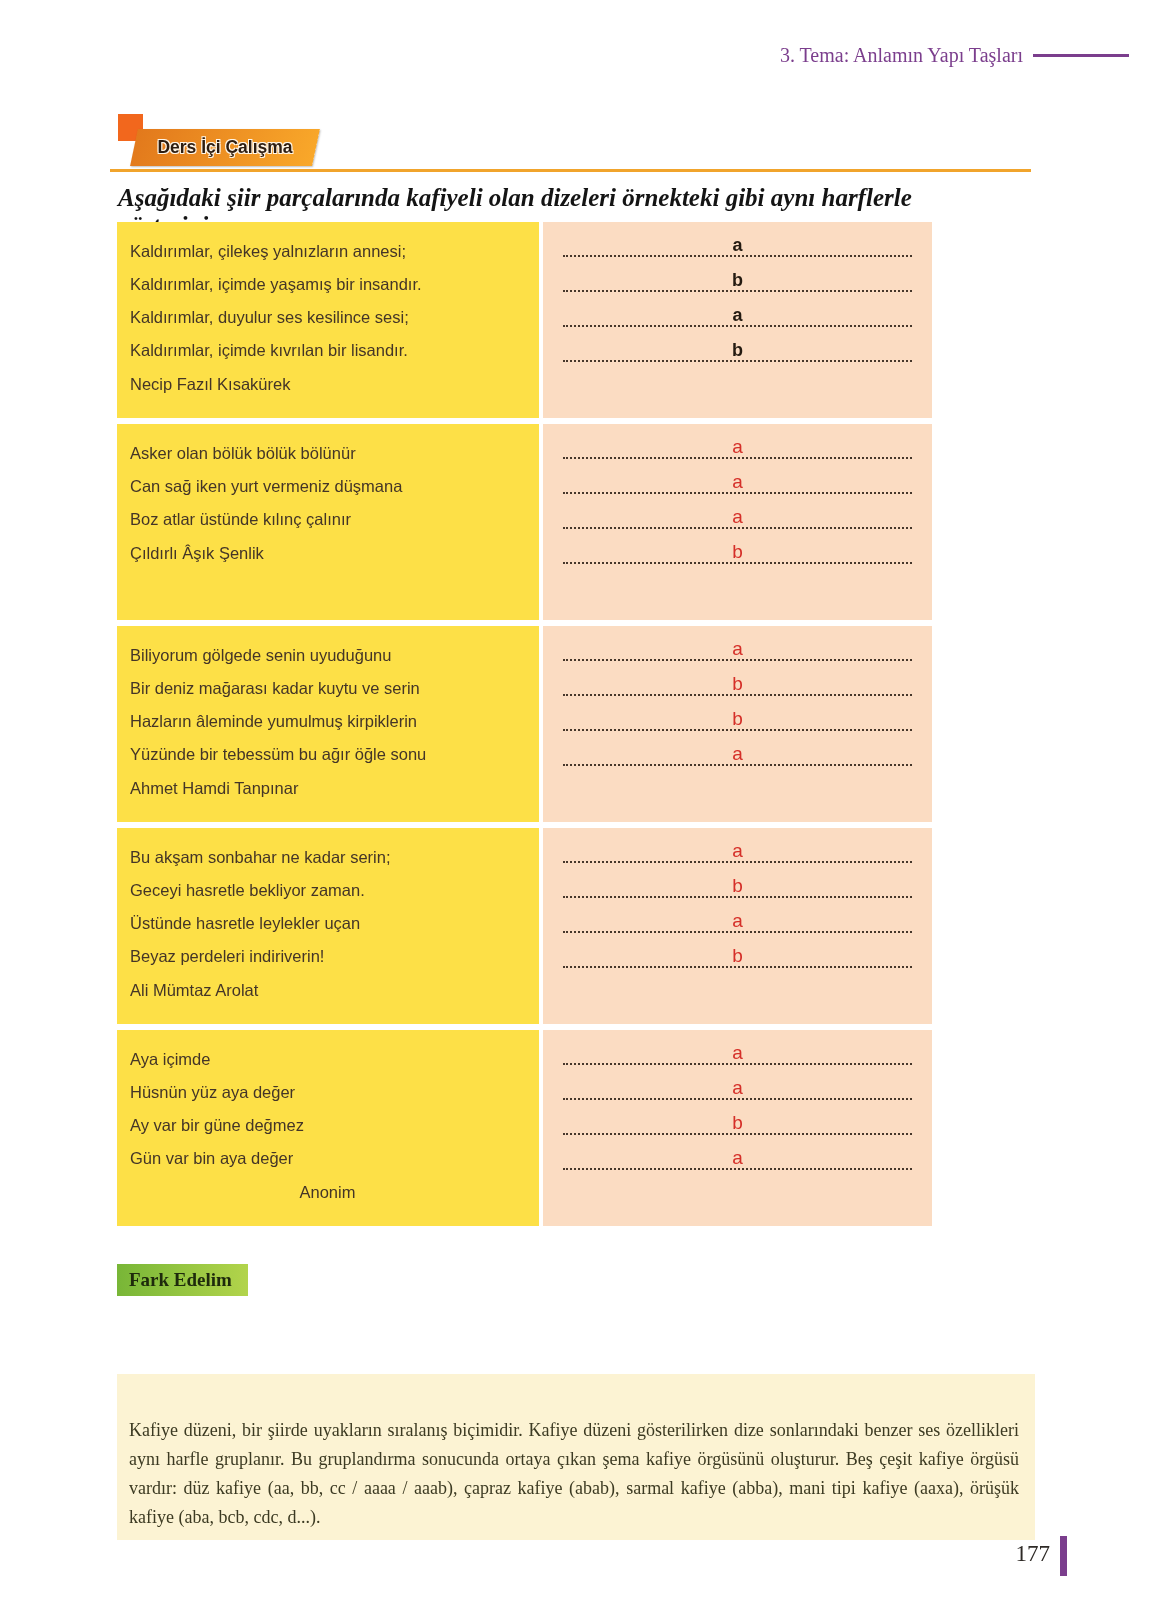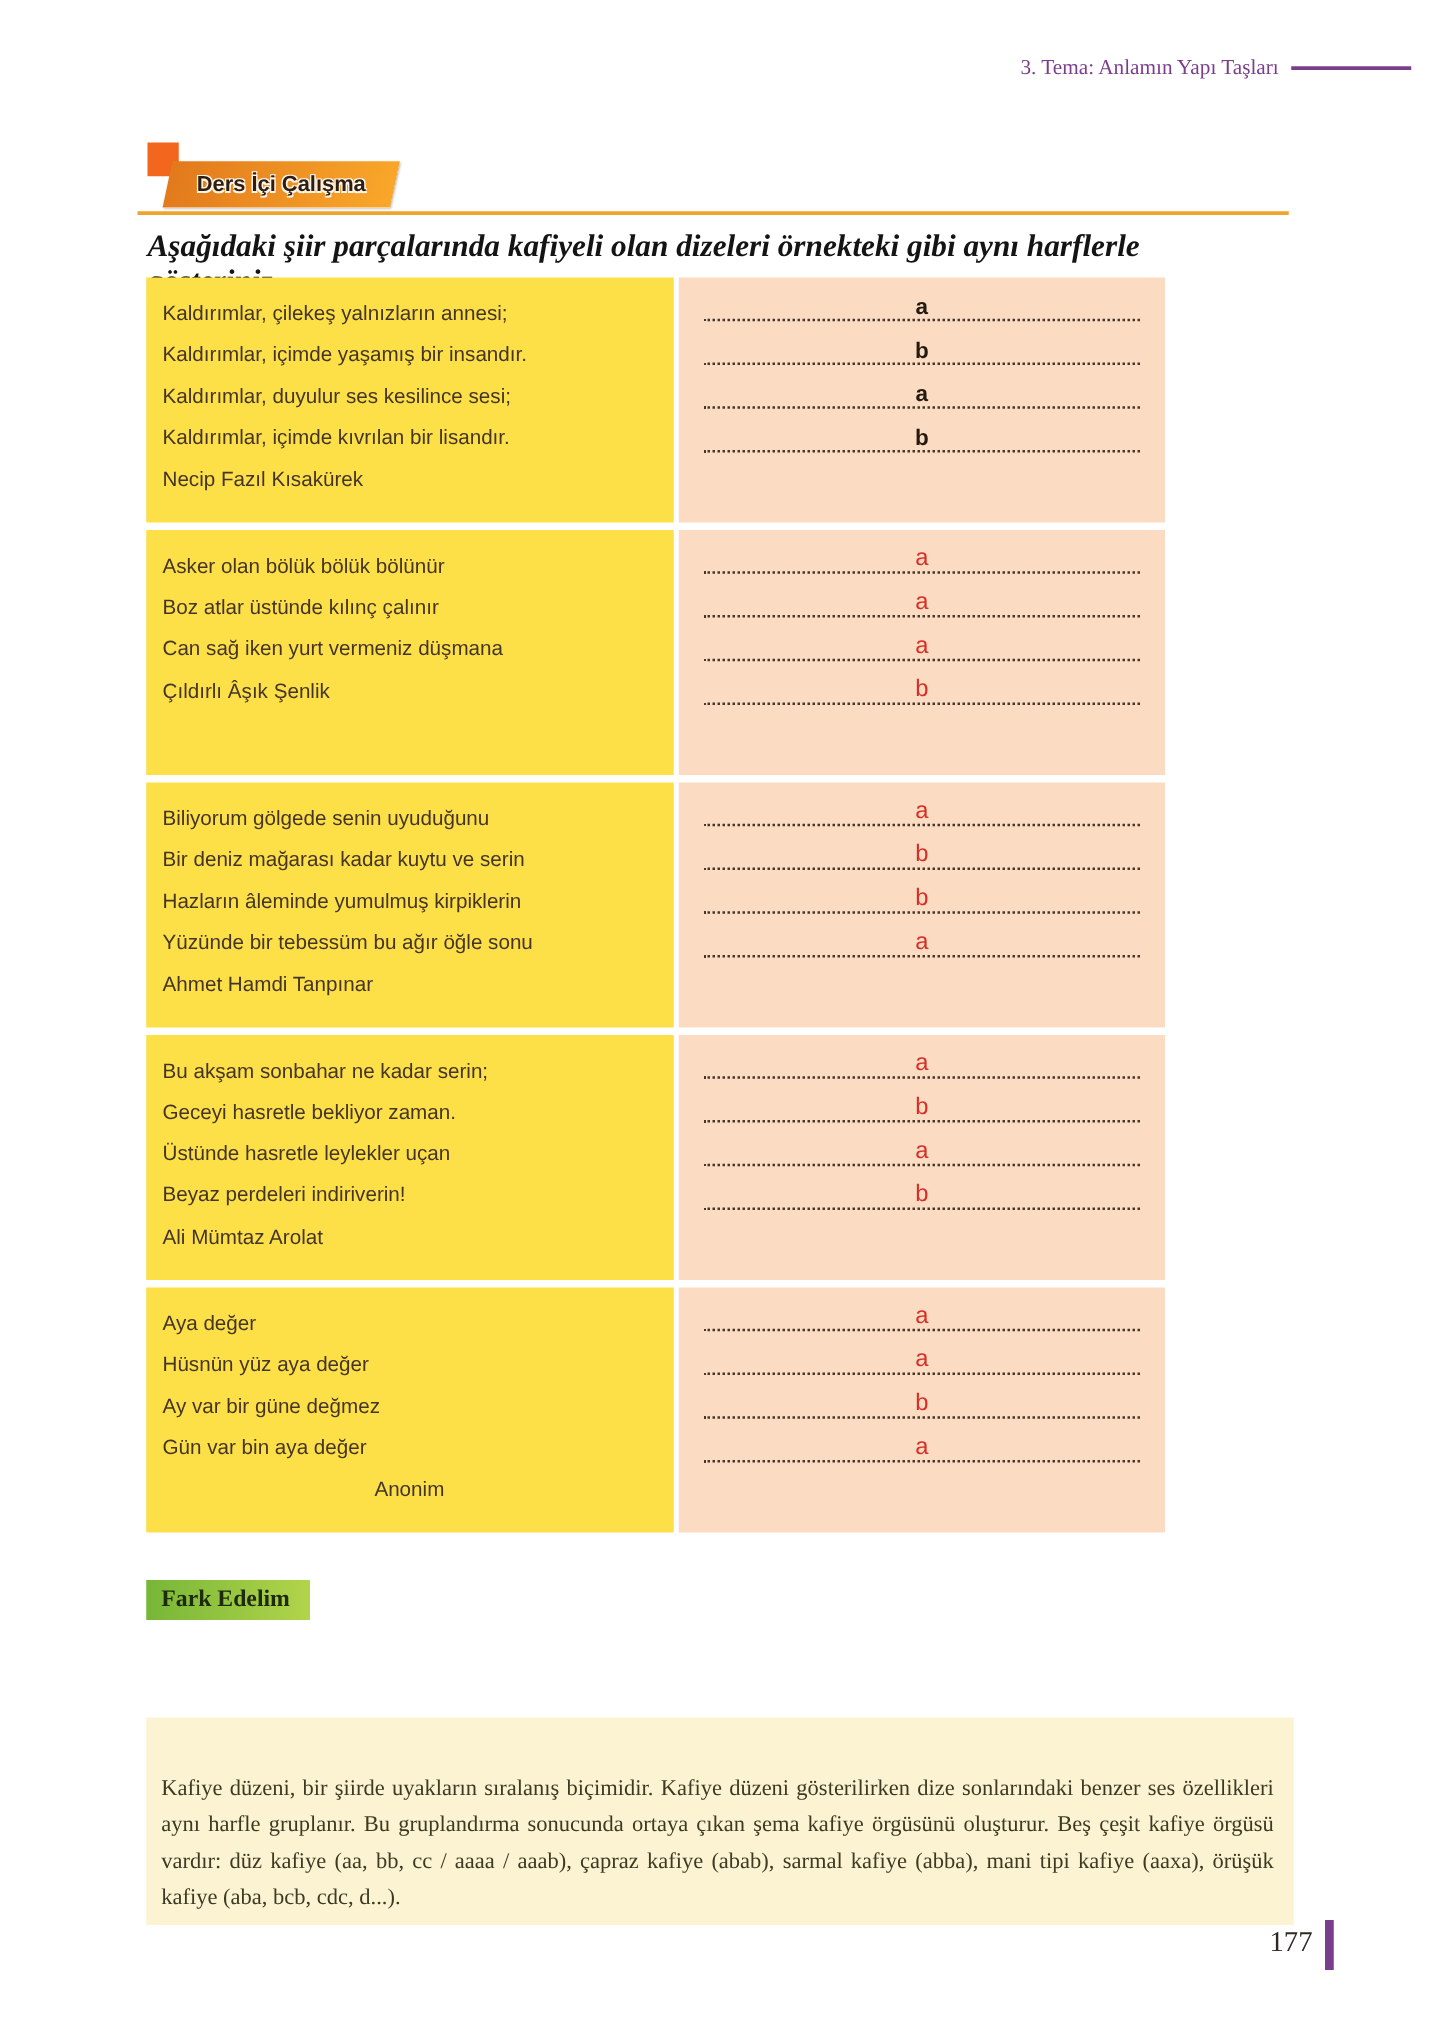--- a/index.html
+++ b/index.html
@@ -1,20 +1,20 @@
 <!DOCTYPE html>
 <html><head>
 <meta charset="utf-8">
 <style>
   html,body{margin:0;padding:0;background:#fff;}
   .page{position:relative;width:1151px;height:1624px;background:#ffffff;overflow:hidden;font-family:"Liberation Sans",sans-serif;}
 
   
   .header{position:absolute;top:44px;right:22px;display:flex;align-items:center;gap:10px;}
-  .header-text{font-family:"Liberation Serif",serif;font-size:17px;color:#7b3e8d;}
+  .header-text{font-family:"Liberation Serif",serif;font-size:20px;color:#7b3e8d;}
   .header-rule{display:inline-block;width:96px;height:3px;background:#7b3e8d;}
 
   
   .tab-square{position:absolute;left:118px;top:114px;width:25px;height:27px;background:#f2671d;}
   .tab{position:absolute;left:134px;top:129px;width:182px;height:37px;background:linear-gradient(100deg,#e2791c,#f9a82a);transform:skewX(-12deg);box-shadow:1px 1px 2px rgba(0,0,0,.25);}
   .tab-label{display:block;transform:skewX(12deg);text-align:center;line-height:37px;font-weight:bold;font-size:17.5px;color:#2e1d10;text-shadow:-1px -1px 0 #fff6e8,1px -1px 0 #fff6e8,-1px 1px 0 #fff6e8,1px 1px 0 #fff6e8;}
   .tab-rule{position:absolute;left:110px;top:169px;width:921px;height:3px;background:#f1a42c;}
 
   
   .instruction{position:absolute;left:118px;top:184px;width:880px;font-family:"Liberation Serif",serif;font-style:italic;font-weight:bold;font-size:25px;color:#141414;}
@@ -80,22 +80,22 @@
             <span class="answer-letter example">a</span>
           </div>
           <div class="answer-slot">
             <span class="answer-letter example">b</span>
           </div>
         </div>
       </div>
       <div class="poem-row">
         <div class="poem-cell">
           <div class="poem-line">Asker olan bölük bölük bölünür</div>
+          <div class="poem-line">Can sağ iken yurt vermeniz düşmana</div>
           <div class="poem-line">Boz atlar üstünde kılınç çalınır</div>
-          <div class="poem-line">Can sağ iken yurt vermeniz düşmana</div>
           <div class="poem-author">Çıldırlı Âşık Şenlik</div>
         </div>
         <div class="answer-cell">
           <div class="answer-slot">
             <span class="answer-letter filled">a</span>
           </div>
           <div class="answer-slot">
             <span class="answer-letter filled">a</span>
           </div>
           <div class="answer-slot">
@@ -147,21 +147,21 @@
           <div class="answer-slot">
             <span class="answer-letter filled">a</span>
           </div>
           <div class="answer-slot">
             <span class="answer-letter filled">b</span>
           </div>
         </div>
       </div>
       <div class="poem-row">
         <div class="poem-cell">
-          <div class="poem-line">Aya değer</div>
+          <div class="poem-line">Aya içimde</div>
           <div class="poem-line">Hüsnün yüz aya değer</div>
           <div class="poem-line">Ay var bir güne değmez</div>
           <div class="poem-line">Gün var bin aya değer</div>
           <div class="poem-author center">Anonim</div>
         </div>
         <div class="answer-cell">
           <div class="answer-slot">
             <span class="answer-letter filled">a</span>
           </div>
           <div class="answer-slot">

